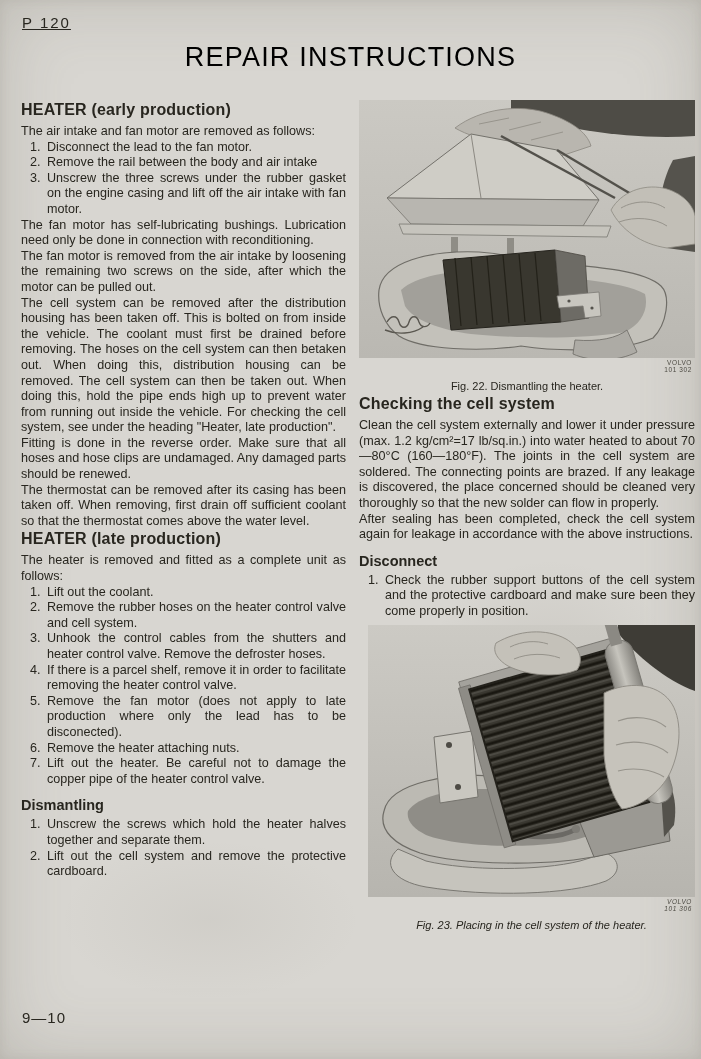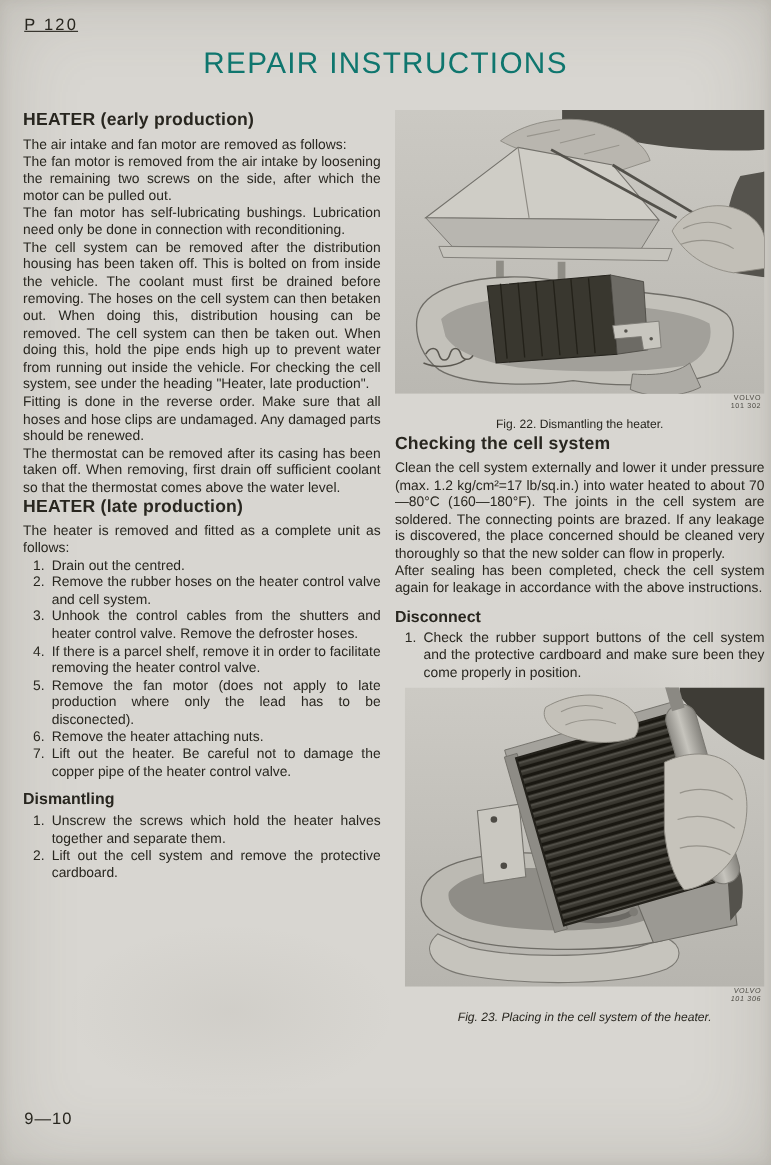--- a/index.html
+++ b/index.html
@@ -11,21 +11,21 @@
   }
   .vignette{position:absolute;inset:0;pointer-events:none;
     box-shadow:inset 0 0 70px rgba(95,90,78,.22), inset 0 0 12px rgba(95,90,78,.12);}
   .stain{position:absolute;border-radius:50%;pointer-events:none;}
   .stain.s1{left:430px;top:560px;width:240px;height:200px;
     background:radial-gradient(closest-side,rgba(110,104,92,.10),rgba(110,104,92,0));}
   .stain.s2{left:60px;top:840px;width:300px;height:160px;
     background:radial-gradient(closest-side,rgba(110,104,92,.07),rgba(110,104,92,0));}
   .page-ref{position:absolute;top:14px;left:22px;font-size:15px;letter-spacing:2px;text-decoration:underline;}
   .title{position:absolute;top:42px;left:0;width:100%;margin:0;text-align:center;
-    font-size:27px;font-weight:400;letter-spacing:1.2px;color:#0f766e;}
+    font-size:27px;font-weight:400;letter-spacing:1.2px;color:#000000;}
   .col{position:absolute;top:100px;font-size:12.6px;line-height:15.6px;text-align:justify;}
   .col-left{left:21px;width:325px;}
   .col-right{left:359px;width:336px;}
   h2.sec{font-size:16px;line-height:19px;font-weight:bold;margin:0 0 5px;text-align:left;letter-spacing:.2px;}
   h3.sub{font-size:14.5px;line-height:18px;font-weight:bold;margin:9px 0 3px;text-align:left;}
   p{margin:0;}
   ol{margin:0;padding-left:23px;list-style:decimal;}
   li{padding-left:3px;}
   .gap-late{margin-top:26px;}
   .gap-check{margin-top:14px;}
@@ -43,34 +43,40 @@
 <div class="vignette"></div>
 <div class="stain s1"></div>
 <div class="stain s2"></div>
 
 <div class="page-ref">P 120</div>
 <h1 class="title">REPAIR INSTRUCTIONS</h1>
 
 <div class="col col-left">
   <h2 class="sec">HEATER (early production)</h2>
   <p>The air intake and fan motor are removed as follows:</p>
+  <ol>
+
+  <li>Disconnect the lead to the fan motor.</li>
+      <li>Remove the rail between the body and air intake</li>
+      <li>Unscrew the three screws under the rubber gasket on the engine casing and lift off the air intake with fan motor.</li>
+    </ol>
   <div>
 
-  <p>The fan motor is removed from the air intake by loosening the remaining two screws on the side, after which the motor can be pulled out.</p>
-      <p>The fan motor has self-lubricating bushings. Lubrication need only be done in connection with reconditioning.</p>
+  <p>The fan motor has self-lubricating bushings. Lubrication need only be done in connection with reconditioning.</p>
+      <p>The fan motor is removed from the air intake by loosening the remaining two screws on the side, after which the motor can be pulled out.</p>
       <p>The cell system can be removed after the distribution housing has been taken off. This is bolted on from inside the vehicle. The coolant must first be drained before removing. The hoses on the cell system can then betaken out. When doing this, distribution housing can be removed. The cell system can then be taken out. When doing this, hold the pipe ends high up to prevent water from running out inside the vehicle. For checking the cell system, see under the heading "Heater, late production".</p>
       <p>Fitting is done in the reverse order. Make sure that all hoses and hose clips are undamaged. Any damaged parts should be renewed.</p>
       <p>The thermostat can be removed after its casing has been taken off. When removing, first drain off sufficient coolant so that the thermostat comes above the water level.</p>
     </div>
 
   <h2 class="sec gap-late">HEATER (late production)</h2>
   <p>The heater is removed and fitted as a complete unit as follows:</p>
   <ol>
 
-  <li>Drain out the centred.</li>
+  <li>Lift out the coolant.</li>
       <li>Remove the rubber hoses on the heater control valve and cell system.</li>
       <li>Unhook the control cables from the shutters and heater control valve. Remove the defroster hoses.</li>
       <li>If there is a parcel shelf, remove it in order to facilitate removing the heater control valve.</li>
       <li>Remove the fan motor (does not apply to late production where only the lead has to be disconected).</li>
       <li>Remove the heater attaching nuts.</li>
       <li>Lift out the heater. Be careful not to damage the copper pipe of the heater control valve.</li>
     </ol>
 
   <h3 class="sub">Dismantling</h3>
   <ol>

